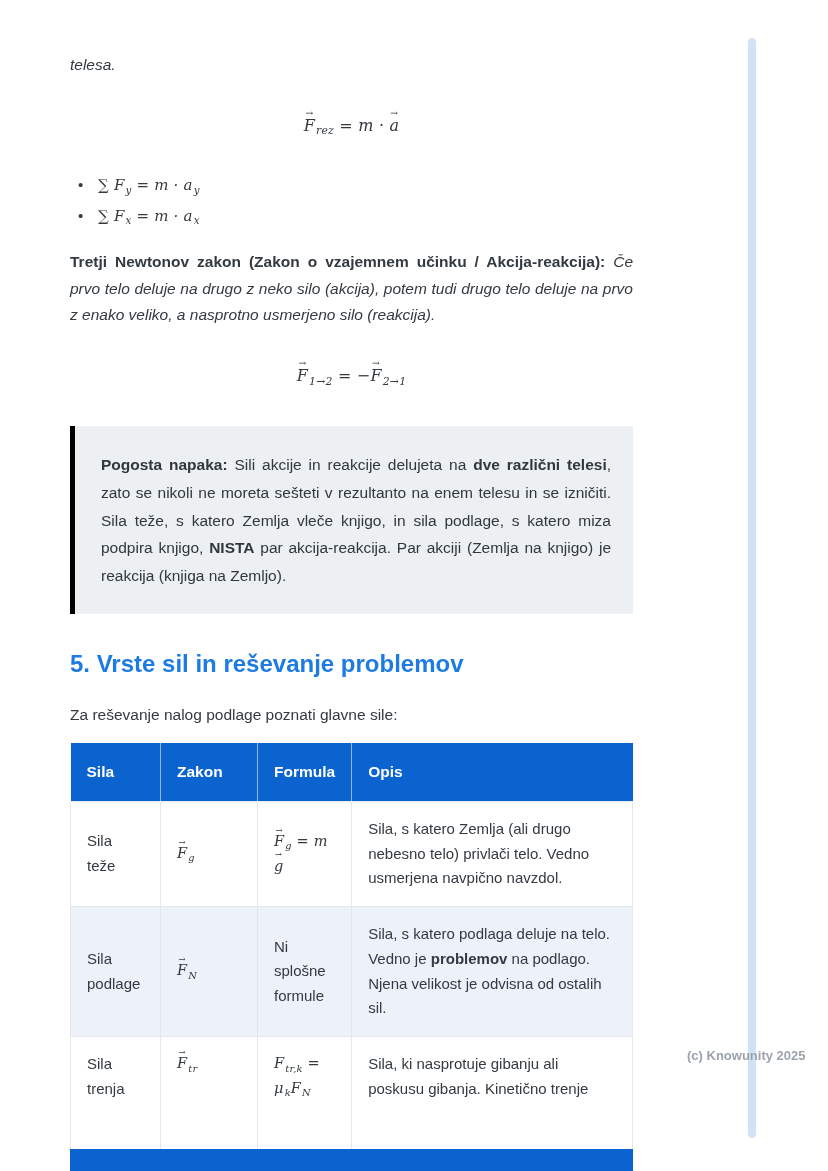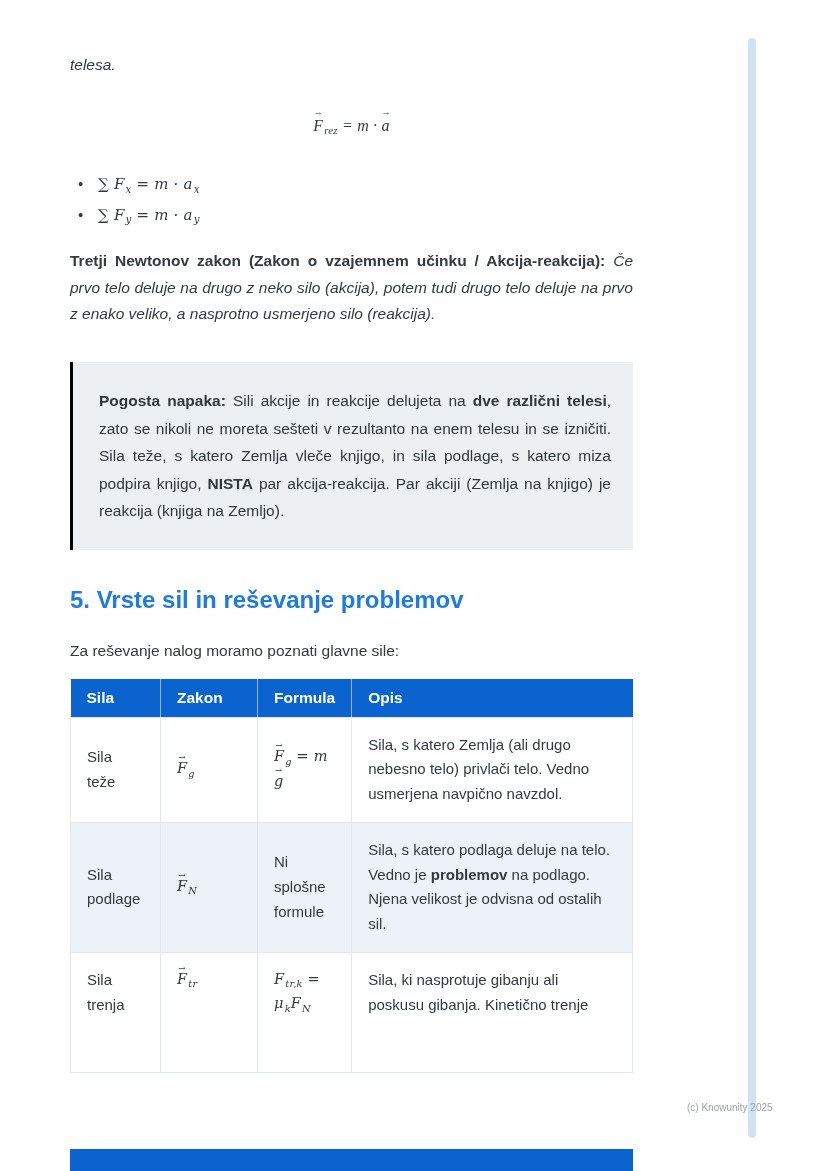--- a/index.html
+++ b/index.html
@@ -13,104 +13,105 @@
   .content { position:absolute; left:70px; top:36px; width:563px; }
 
   .italic { font-style:italic;margin-top:16px; }
   .para { text-align:justify; line-height:1.72; margin-bottom:14px; }
 
   
   .formula {
     font-family:"DejaVu Serif", serif;
     font-style:italic; font-size:16px; letter-spacing:0.2px;
   }
-  .formula.center { text-align:center; margin:32px 0 28px 0; line-height:1.9;font-family:Liberation Serif, serif; }
+  .formula.center { text-align:center; margin:32px 0 28px 0; line-height:1.9; }
   .formula .sub { font-size:0.68em; vertical-align:-0.35em; margin-left:1px; }
   .vec { position:relative; display:inline-block; font-style:italic; }
   .vec::after {
     content:"\2192"; position:absolute; left:0; top:-0.72em;
     width:100%; text-align:center; font-size:0.58em; font-style:normal;
   }
 
   
   .bullets { list-style:none; margin:4px 0 18px 6px; }
   .bullets li { position:relative; padding-left:22px; line-height:1.95; }
   .bullets li::before {
     content:"\2022"; position:absolute; left:2px; top:0;
     color:#333a40; font-size:15px;
   }
   .bullets .formula { font-size:15px; }
 
   
   .callout {
-    background:#edf0f3; border-left:3px solid #000000;
+    background:#edf0f3; border-left:5px solid #000000;
     padding:25px 22px 25px 26px; margin:34px 0 36px 0;
   }
   .callout-text { text-align:justify; line-height:1.78; color:#30373d; }
   .b { font-weight:bold; }
 
   
   .heading { color:#1d7be2; font-size:24px; font-weight:bold; margin:6px 0 24px 0; }
 
   
   .tbl { width:563px; border-collapse:collapse; margin-top:14px; font-size:15px; }
   .tbl th {
     background:#0b63cf; color:#ffffff; font-weight:bold; text-align:left;
-    padding:10px 16px; border-right:1px solid rgba(255,255,255,0.55);
+    padding:20px 16px; border-right:1px solid rgba(255,255,255,0.55);
     font-size:15.5px;
   }
   .tbl th:last-child { border-right:none;margin-top:24px; }
   .tbl td {
     border:1px solid #e2e7ed; padding:15px 16px;
     vertical-align:middle; line-height:1.65; color:#333a40;
   }
   .tbl tr.alt td { background:#edf2f8; }
   .tbl td.c-opis { text-align:left;margin-top:19px; }
   .tbl td .formula, .tbl td.formula { font-size:14.5px; }
   .tbl tr.r2 td { vertical-align:top; height:120px; }
 
   
   .scrollbar {
     position:absolute; left:748px; top:38px; width:8px; height:1100px;
     background:#cfe2f6; border-radius:4px;
   }
   .watermark {
-    position:absolute; left:687px; top:1102px;
-    font-size:10px; color:#9ca3ab; z-index:5;
+    position:absolute; left:687px; top:1048px;
+    font-size:13px; color:#9ca3ab; z-index:5;font-weight:bold;
   }
   .bottom-blue {
     position:absolute; left:70px; top:1149px; width:563px; height:22px;
     background:#0b63cf;
   }
 </style>
 </head>
 <body>
 
 <div class="content">
 
   <p class="para italic">telesa.</p>
 
   <div class="formula center"><span class="vec">F</span><span class="sub">rez</span><span class="tok"> = m · </span><span class="vec">a</span></div>
 
 
   <ul class="bullets">
+    <li><span class="formula"><span class="tok">∑ F</span><span class="sub">y</span><span class="tok"> = m · a</span><span class="sub">y</span></span></li>
     <li><span class="formula"><span class="tok">∑ F</span><span class="sub">x</span><span class="tok"> = m · a</span><span class="sub">x</span></span></li>
-    <li><span class="formula"><span class="tok">∑ F</span><span class="sub">y</span><span class="tok"> = m · a</span><span class="sub">y</span></span></li>
   </ul>
 
   <p class="para"><strong>Tretji Newtonov zakon (Zakon o vzajemnem učinku / Akcija-reakcija):</strong><span class="italic"> Če prvo telo deluje na drugo z neko silo (akcija), potem tudi drugo telo deluje na prvo z enako veliko, a nasprotno usmerjeno silo (reakcija).</span></p>
 
+  <div class="formula center"><span class="vec">F</span><span class="sub">1→2</span><span class="tok"> = −</span><span class="vec">F</span><span class="sub">2→1</span></div>
 
   <div class="callout">
     <p class="callout-text"><span class="b">Pogosta napaka:</span><span> Sili akcije in reakcije delujeta na </span><span class="b">dve različni telesi</span><span>, zato se nikoli ne moreta sešteti v rezultanto na enem telesu in se izničiti. Sila teže, s katero Zemlja vleče knjigo, in sila podlage, s katero miza podpira knjigo, </span><span class="b">NISTA</span><span> par akcija-reakcija. Par akciji (Zemlja na knjigo) je reakcija (knjiga na Zemljo).</span></p>
   </div>
 
   <h2 class="heading">5. Vrste sil in reševanje problemov</h2>
 
-  <p class="para">Za reševanje nalog moramo poznati glavne sile:</p>
+  <p class="para">Za reševanje nalog podlage poznati glavne sile:</p>
 
   <table class="tbl">
     <colgroup>
       <col style="width:90px">
         <col style="width:97px">
         <col style="width:93px">
         <col>
     </colgroup>
     <thead>
       <tr>

